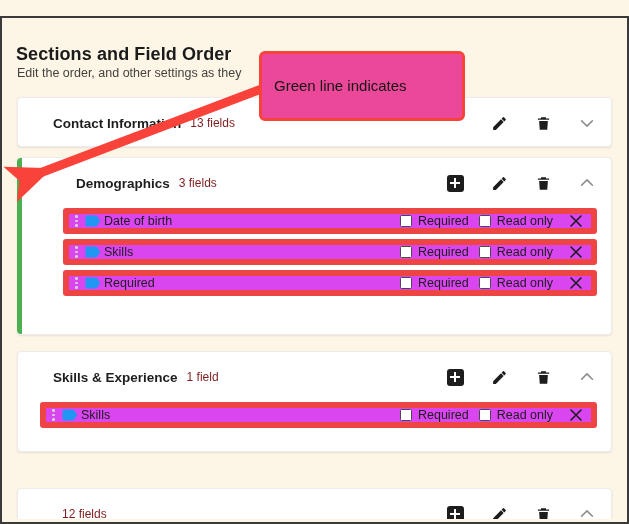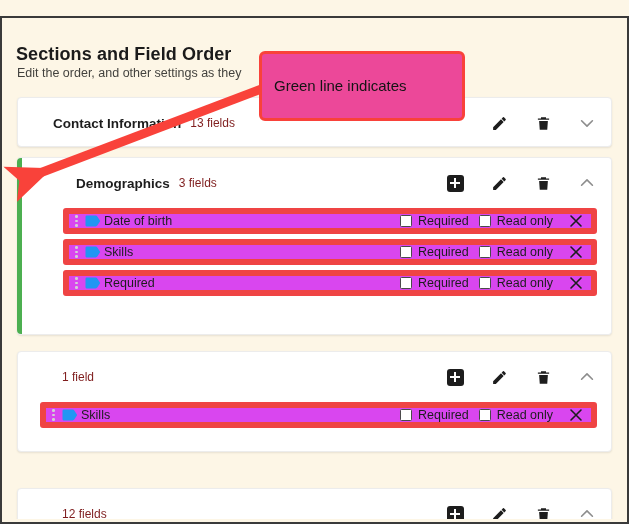--- a/index.html
+++ b/index.html
@@ -276,20 +276,21 @@
               </span>
               <span class="close-x"><svg width="14" height="14" viewBox="0 0 14 14" xmlns="http://www.w3.org/2000/svg">
                   <path d="M2 2 L12 12 M12 2 L2 12" stroke="#1d1d1d" stroke-width="1.6" stroke-linecap="round"></path>
                 </svg></span>
             </span>
           </div>
         </div>
       </div>
       <div class="card" style="left:15px; right:15px; top:333px; height:101px;">
         <div class="sec-header">
+          <span class="sec-name">Skills &amp; Experience</span>
           <span class="sec-count">1 field</span>
           <span class="sec-actions">
             <span class="icon-btn">
               <span class="plus-box"></span>
             </span>
             <span class="icon-btn">
               <svg width="17" height="17" viewBox="0 0 24 24" xmlns="http://www.w3.org/2000/svg">
                 <path d="M3 17.2V21h3.8L17.9 9.9l-3.8-3.8L3 17.2zM20.7 7.1c.4-.4.4-1 0-1.4l-2.4-2.4a1 1 0 0 0-1.4 0L15 5.2 18.8 9l1.9-1.9z" fill="#1d1d1d"></path>
               </svg>
             </span>

